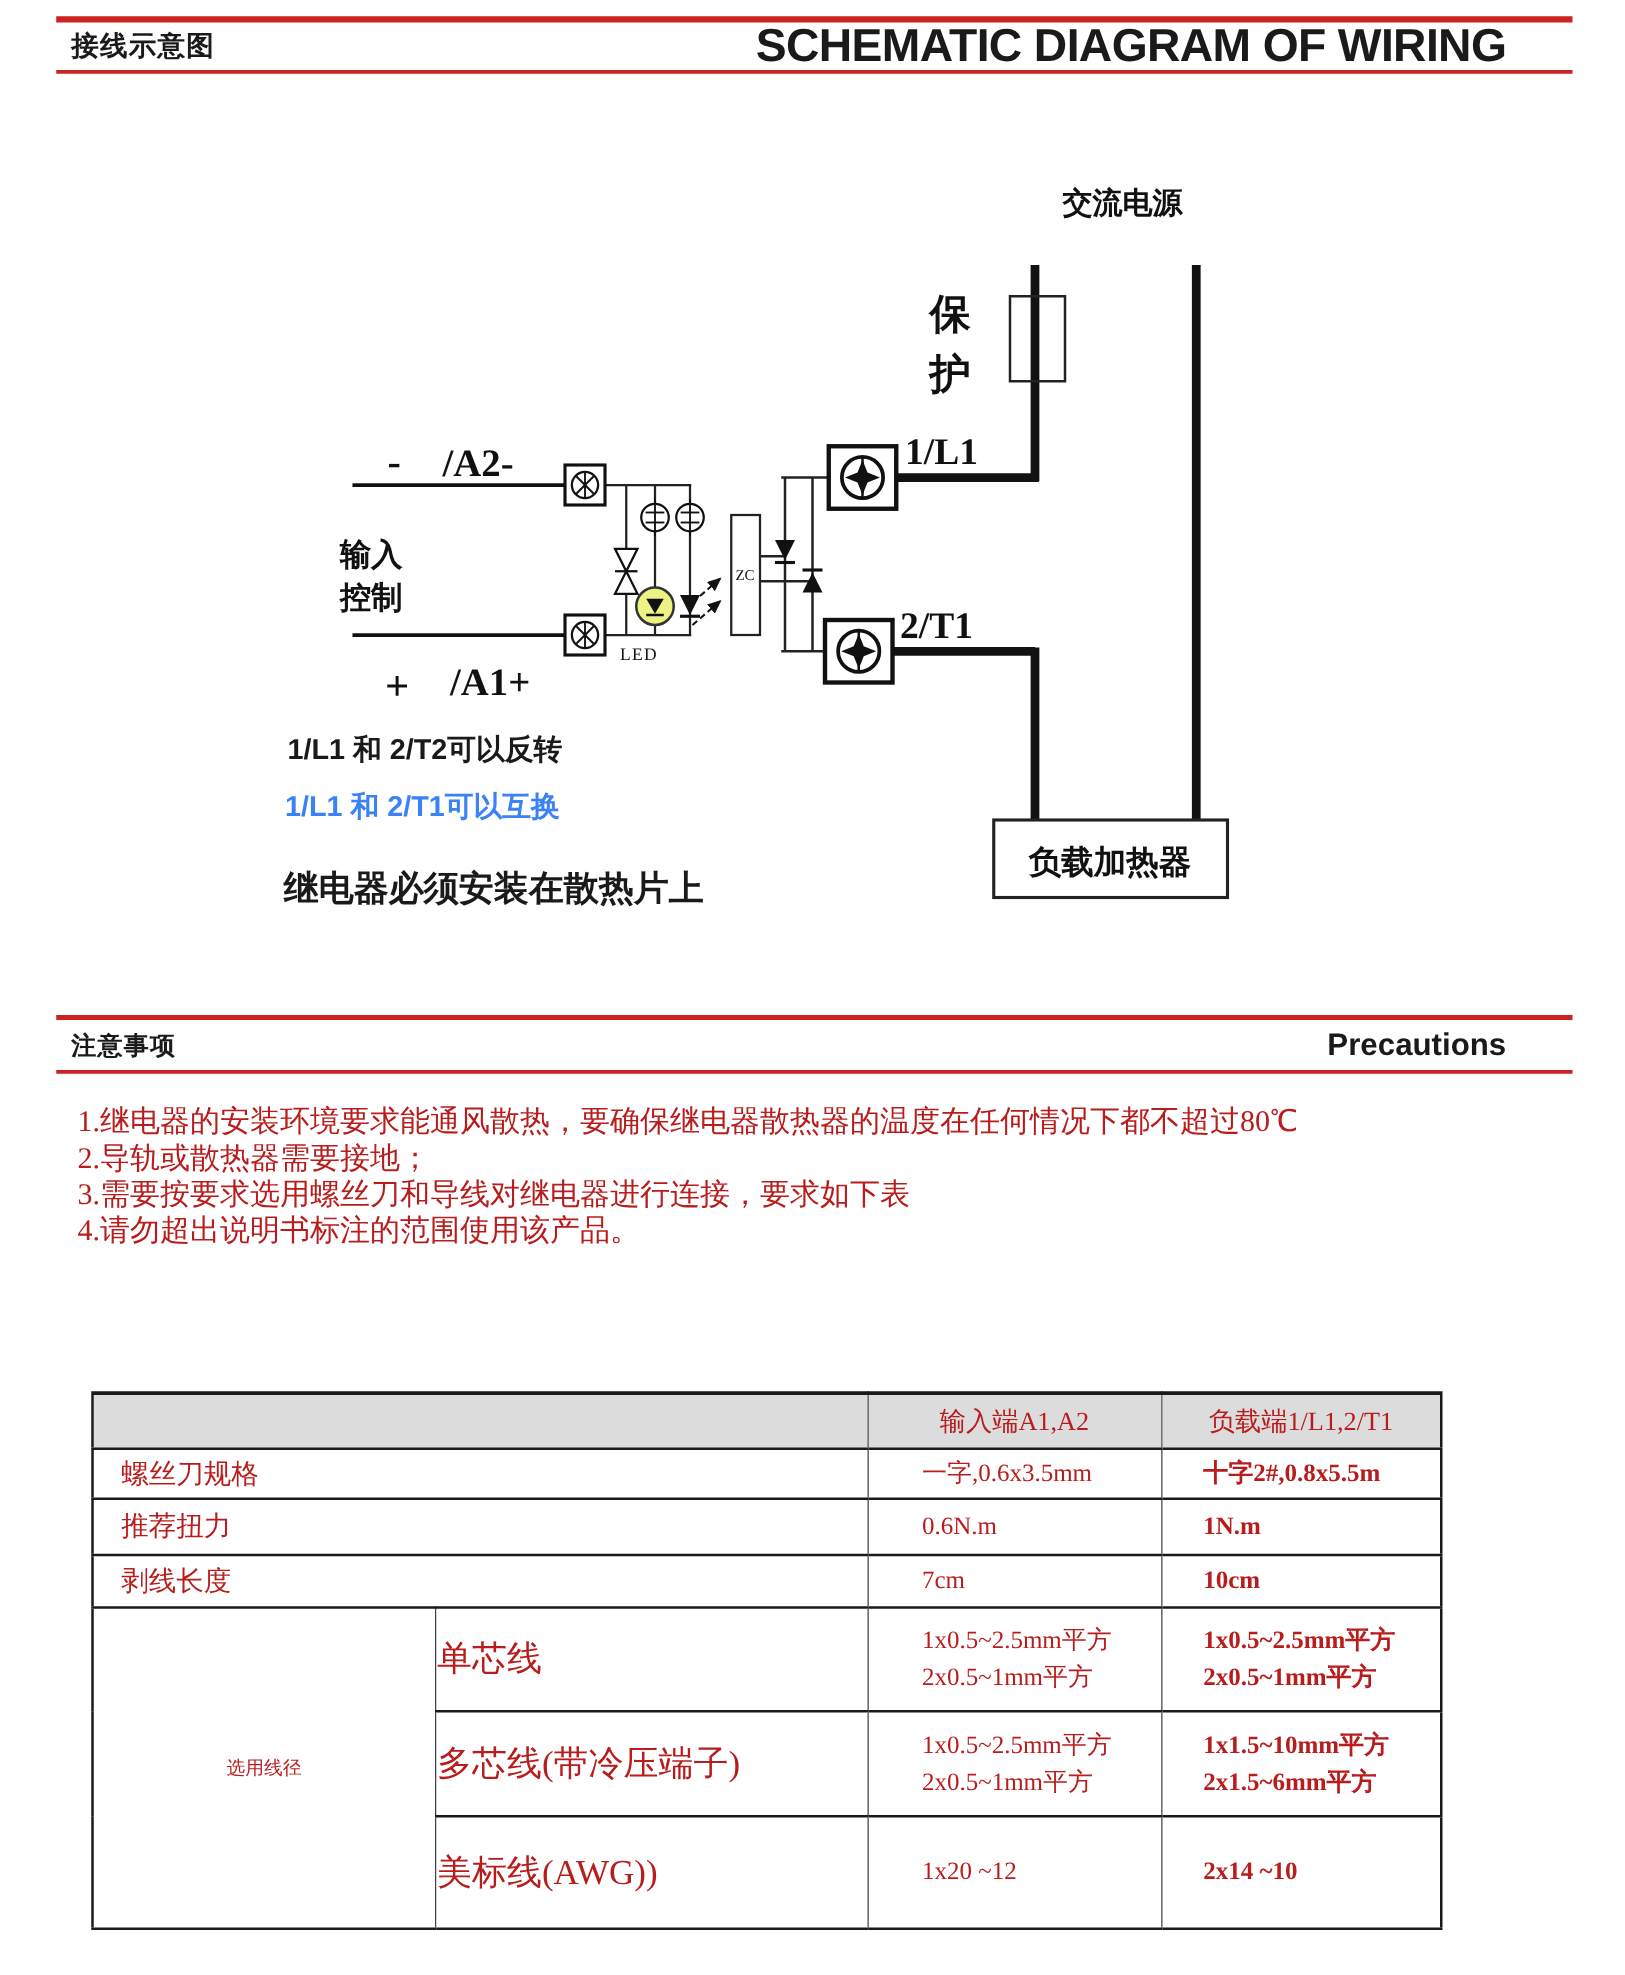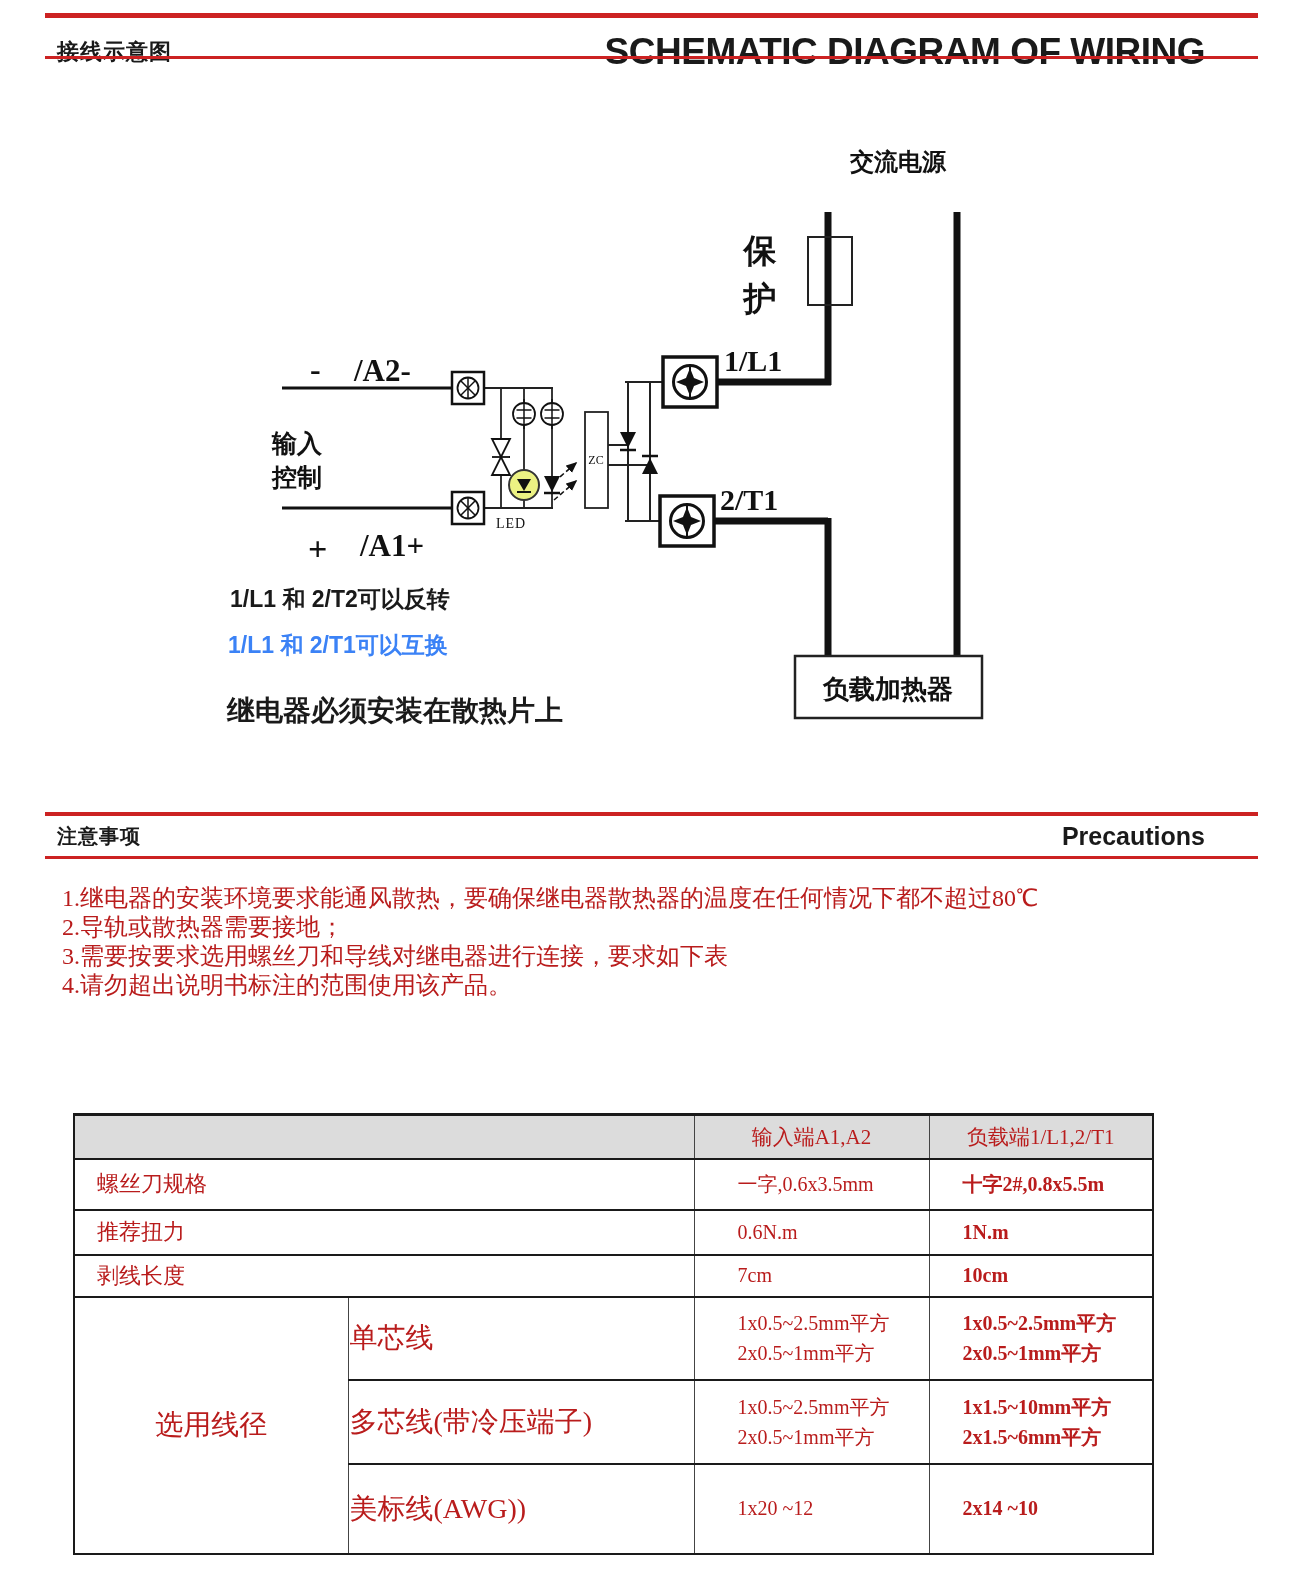--- a/index.html
+++ b/index.html
@@ -4,21 +4,21 @@
 <style>
   html,body{margin:0;padding:0;background:#fff;}
   .page{position:relative;width:1300px;height:1580px;background:#fff;overflow:hidden;
         font-family:"Liberation Sans",sans-serif;color:#1a1a1a;}
   .rule{position:absolute;left:45px;width:1213px;background:#cc2222;}
   .r1{top:13px;height:5px;}
   .r2{top:56px;height:3px;}
   .r3{top:812px;height:4px;}
   .r4{top:856px;height:3px;}
   .hrow{position:absolute;left:45px;width:1213px;display:flex;justify-content:space-between;align-items:center;}
-  .h1{top:20px;height:34px;margin-top:15px;}
+  .h1{top:20px;height:34px;}
   .h2{top:818px;height:36px;gap:12px;}
   .zh-title1{font-size:22px;font-weight:bold;padding-left:12px;letter-spacing:1px;}
   .en-title1{font-size:37px;font-weight:bold;padding-right:53px;letter-spacing:-0.5px;}
   .zh-title2{font-size:20px;font-weight:600;padding-left:12px;letter-spacing:1px;}
   .en-title2{font-size:25px;font-weight:bold;padding-right:53px;}
   .note{position:absolute;font-weight:bold;white-space:nowrap;}
   .n1{left:230px;top:584px;font-size:23px;}
   .n2{left:228px;top:630px;font-size:23px;color:#3b82f6;}
   .n3{left:227px;top:692px;font-size:28px;}
   .prec{position:absolute;left:62px;top:884px;width:1160px;
@@ -29,21 +29,21 @@
   .tserif{font-family:"Liberation Serif",serif;fill:#111;}
   
   table.spec{position:absolute;left:73px;top:1113px;width:1079px;border-collapse:collapse;table-layout:fixed;
              font-family:"Liberation Serif",serif;color:#b91c1c;}
   table.spec td{border-left:1px solid #444;border-right:1px solid #444;
                 border-top:2px solid #1a1a1a;border-bottom:2px solid #1a1a1a;
                 overflow:hidden;vertical-align:middle;}
   table.spec{border:2px solid #1a1a1a;border-top:3px solid #1a1a1a;}
   td.hdr{background:#dcdcdc;text-align:center;font-size:21px;}
   td.lbl{font-size:22px;padding-left:22px;}
-  td.grp{font-size:28px;text-align:center;}
+  td.grp{font-size:15px;text-align:center;}
   td.typ{font-size:28px;}
   td.val{font-size:20px;}
   td.vin{padding-left:43px;}
   td.vld{padding-left:33px;font-weight:bold;}
   .ln{line-height:30px;}
 </style>
 </head>
 <body>
 
 <div class="page">
@@ -211,21 +211,21 @@
         <col style="width:346px">
         <col style="width:235px">
         <col style="width:224px">
       </colgroup>
     <tbody>
         <tr style="height:44px">
       <td class="hdr" colspan="2"></td>
       <td class="hdr">输入端A1,A2</td>
       <td class="hdr">负载端1/L1,2/T1</td>
     </tr>
-    <tr style="height:51px">
+    <tr style="height:40px">
       <td class="lbl" colspan="2">螺丝刀规格</td>
       <td class="val vin">一字,0.6x3.5mm</td>
       <td class="val vld">十字2#,0.8x5.5m</td>
     </tr>
     <tr style="height:45px">
       <td class="lbl" colspan="2">推荐扭力</td>
       <td class="val vin">0.6N.m</td>
       <td class="val vld">1N.m</td>
     </tr>
     <tr style="height:42px">

